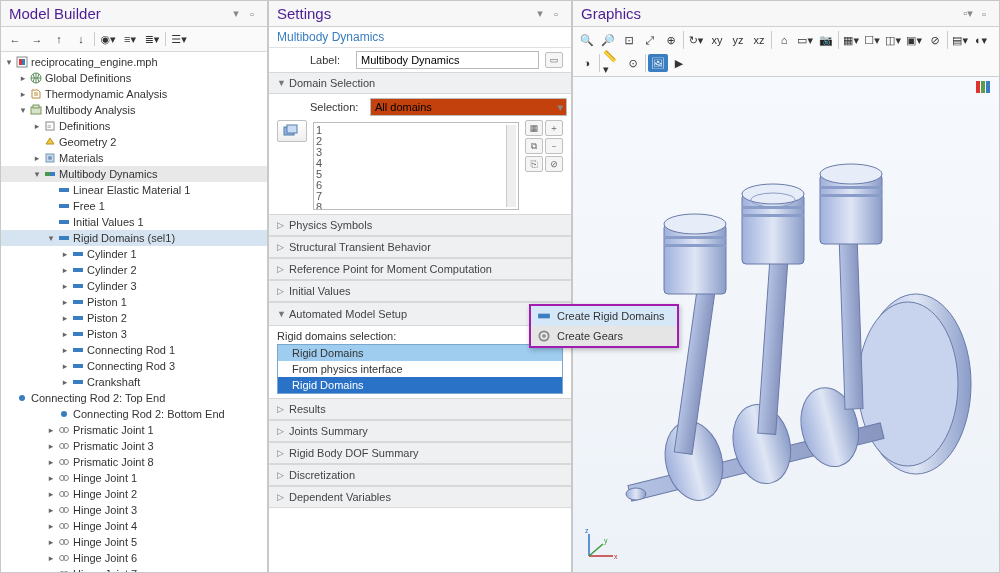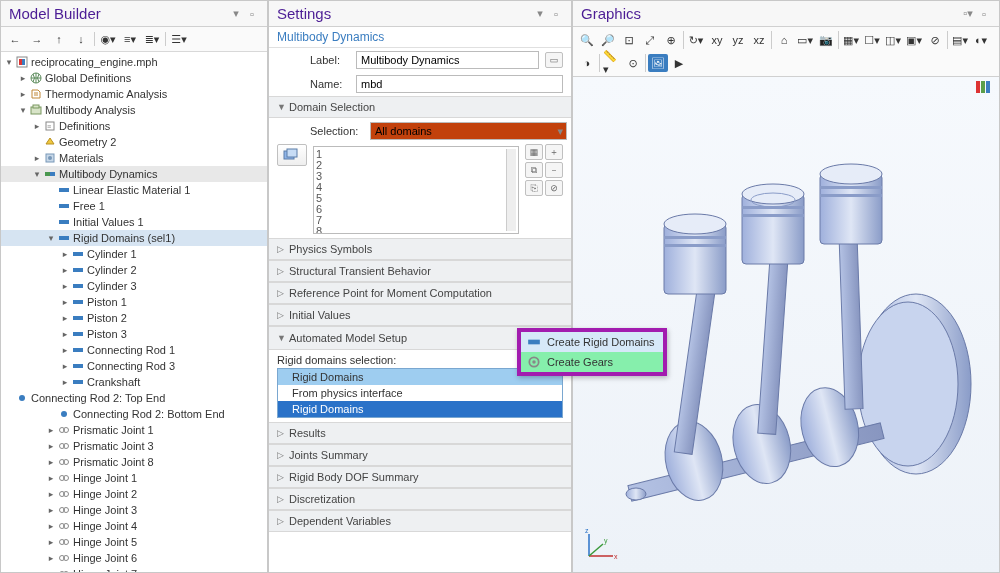--- a/index.html
+++ b/index.html
@@ -43,21 +43,21 @@
 .sel-side { display: flex; flex-direction: column; gap: 14px; align-items: flex-start; padding-top: 2px; }
 .mini-grid { display: grid; grid-template-columns: repeat(2, 18px); gap: 2px; }
 .mini-btn { width: 18px; height: 16px; border: 1px solid #c0c0c0; background: #f5f5f5; display: inline-flex; align-items: center; justify-content: center; cursor: pointer; border-radius: 2px; font-size: 9px; color: #666; }
 .switch-btn { width: 30px; height: 22px; border: 1px solid #c0c0c0; background: linear-gradient(#fff,#eee); border-radius: 2px; display: inline-flex; align-items: center; justify-content: center; cursor: pointer; }
 .dropdown-open { border: 1px solid #7aa7d0; background: #fff; margin-top: 2px; }
 .dropdown-open .opt { padding: 2px 14px; font-size: 11px; }
 .dropdown-open .opt.sel { background: #9ecdf0; }
 .dropdown-open .opt.hi { background: #2a72c8; color: #fff; width: auto; height: auto; display: block; }
 
 
-.popup { position: absolute; left: 248px; top: 0; width: 150px; background: #86efac; border: 4px solid #a21caf; box-shadow: 1px 2px 5px rgba(0,0,0,0.25); z-index: 50; }
+.popup { position: absolute; left: 260px; top: 0; width: 150px; background: #e5e5e5; border: 2px solid #a21caf; box-shadow: 1px 2px 5px rgba(0,0,0,0.25); z-index: 50; }
 .popup-item { display: flex; align-items: center; gap: 6px; padding: 3px 6px; font-size: 11px; cursor: pointer; }
 .popup-item:hover, .popup-item.hov { background: #d6e8f8; }
 .popup-icon { width: 14px; height: 14px; display: inline-flex; align-items: center; justify-content: center; }
 
 
 #graphics { flex: 1; position: relative; }
 .g-toolbar { display: flex; flex-wrap: wrap; gap: 1px; padding: 2px 4px; border-bottom: 1px solid #d0d0d0; background: #fafafa; align-items: center; }
 .g-toolbar .tb-sep { height: 18px; }
 .g-canvas { flex: 1; background: linear-gradient(#f6f9fd, #edf2f8); position: relative; overflow: hidden; }
 .corner-logo { position: absolute; right: 6px; top: 4px; width: 18px; height: 14px; }
@@ -418,24 +418,20 @@
       <span class="hi">▾</span>
       <span class="hi">▫</span>
     </div>
   </div>
   <div class="panel-subtitle">Multibody Dynamics</div>
 
   <div class="form-row">
     <span class="form-label">Label:</span>
     <input class="form-input" value="Multibody Dynamics" style="">
     <span class="mini-btn">▭</span>
-  </div>
-  <div class="form-row">
-    <span class="form-label">Name:</span>
-    <input class="form-input" value="mbd" style="">
   </div>
 
   <div class="section-head">
     <span class="caret">▼</span>
       <span>Domain Selection</span>
   </div>
   <div class="section-body">
     <div class="form-row" style="padding:0 0 2px 0">
       <span class="form-label" style="width:54px">Selection:</span>
       <input class="form-input sel-select" value="All domains" style="">

